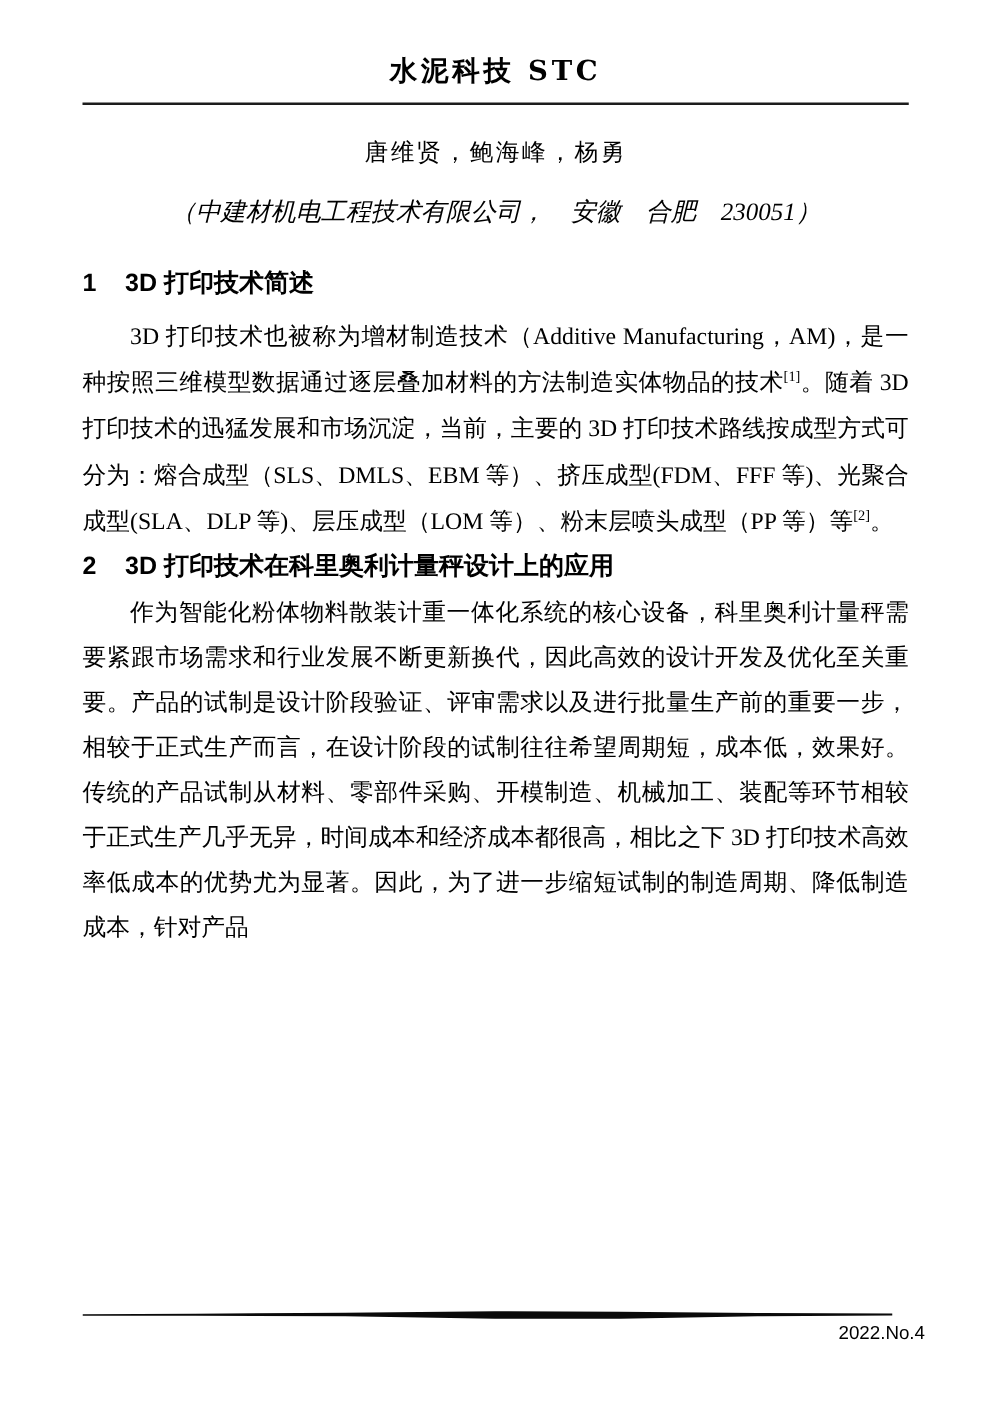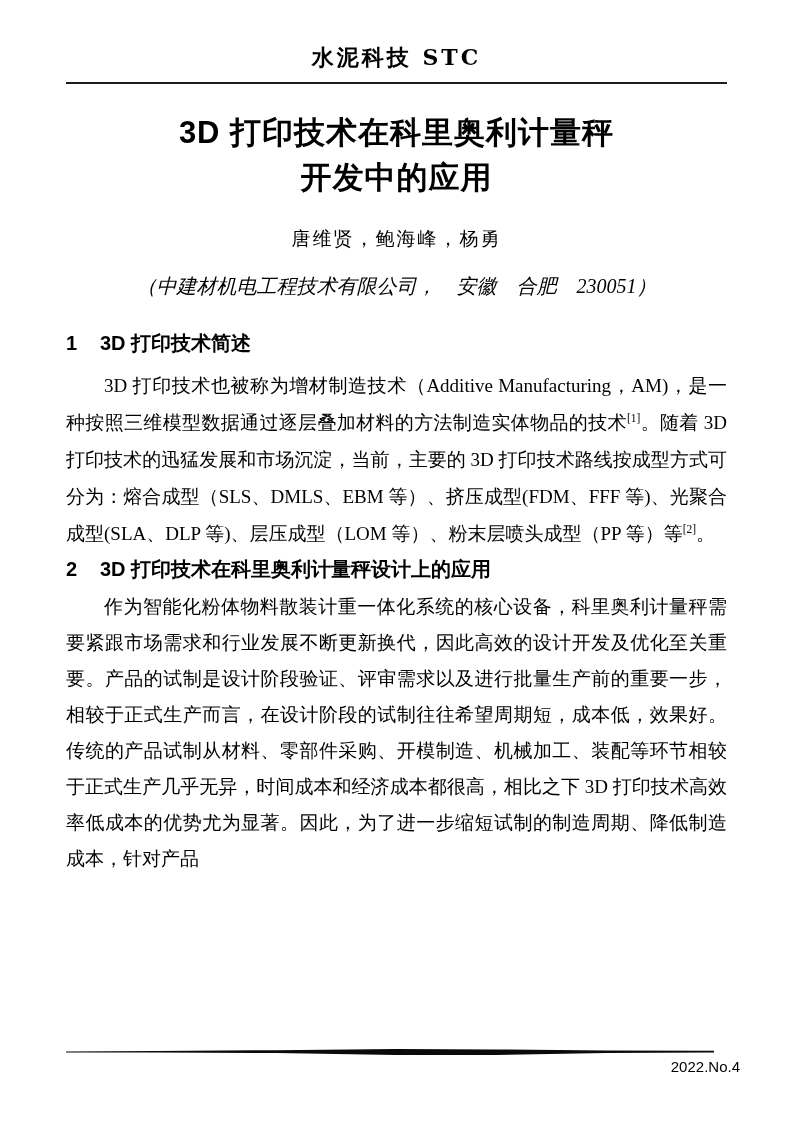--- a/index.html
+++ b/index.html
@@ -55,24 +55,20 @@
 </style>
 </head>
 <body>
 
 <div class="page">
 
   <div class="kicker">水泥科技 STC</div>
 
   <div class="header-rule"></div>
 
-  <h1 class="article-title">
-    <span>3D 打印技术在科里奥利计量秤</span><br>
-    <span>开发中的应用</span>
-  </h1>
 
   <div class="authors">唐维贤，鲍海峰，杨勇</div>
 
   <div class="affiliation">（中建材机电工程技术有限公司，　安徽　合肥　230051）</div>
 
   <h2 class="sec-heading">
     <span class="sec-num">1</span><span>3D 打印技术简述</span>
   </h2>
 
   <p class="body p1">

